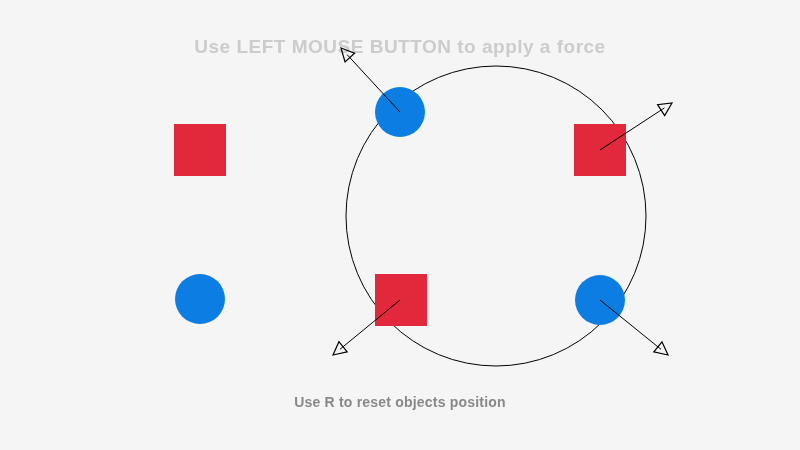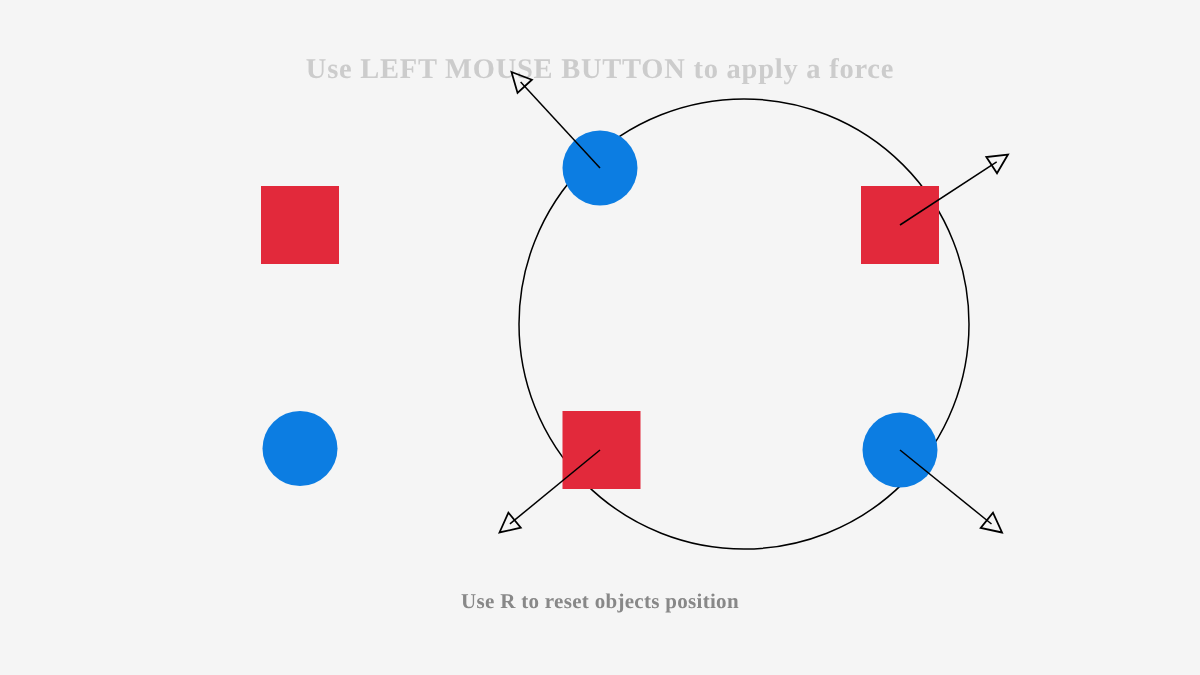--- a/index.html
+++ b/index.html
@@ -5,21 +5,21 @@
   html, body {
     margin: 0;
     padding: 0;
     background: #e9e9e9;
   }
   .stage {
     position: relative;
     width: 800px;
     height: 450px;
     overflow: hidden;
-    font-family: Liberation Serif, serif;
+    font-family: Liberation Sans, sans-serif;
   }
   .instruction {
     position: absolute;
     left: 0;
     width: 100%;
     text-align: center;
     font-weight: 700;
     white-space: pre;
     user-select: none;
   }

